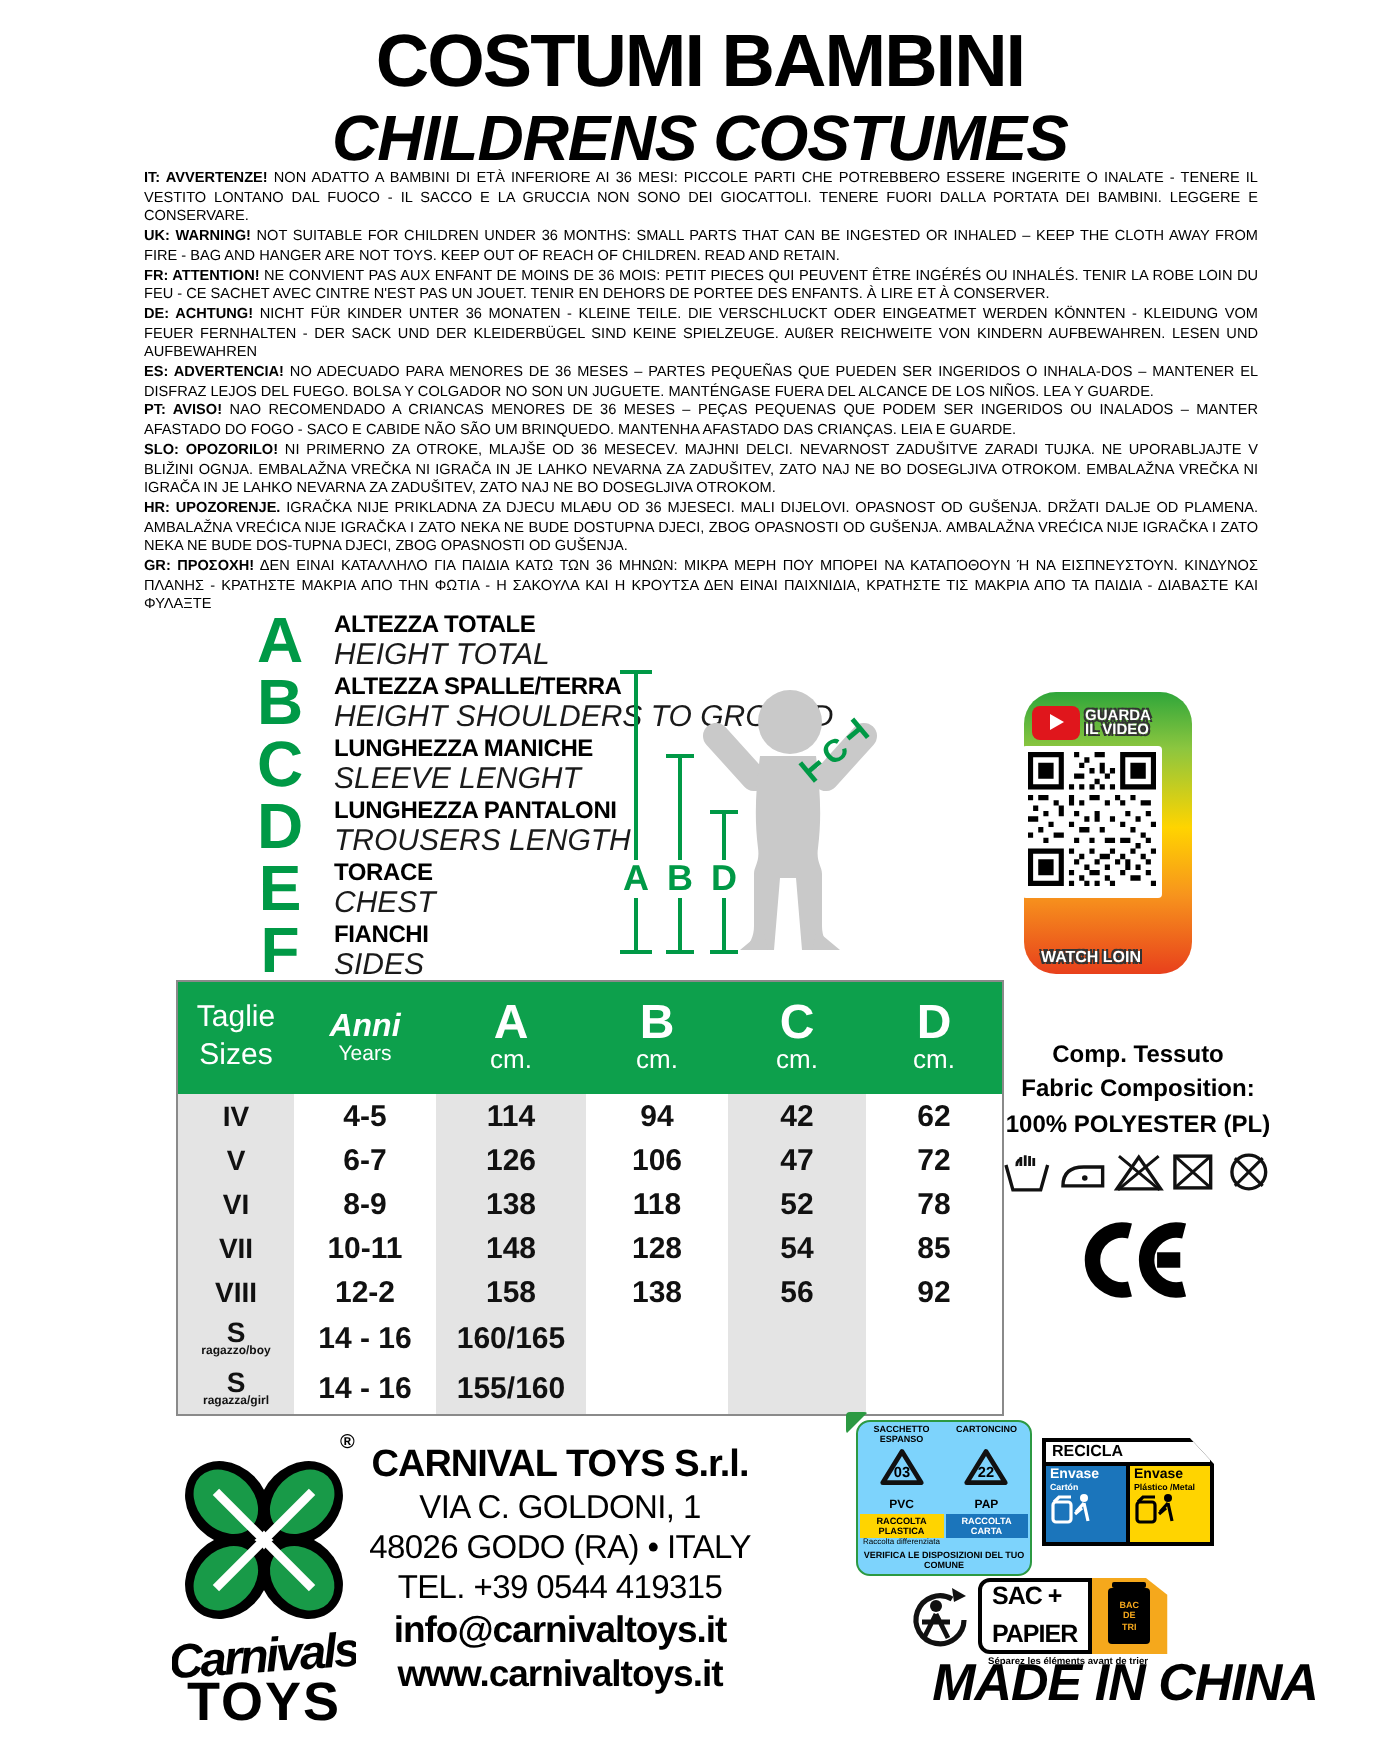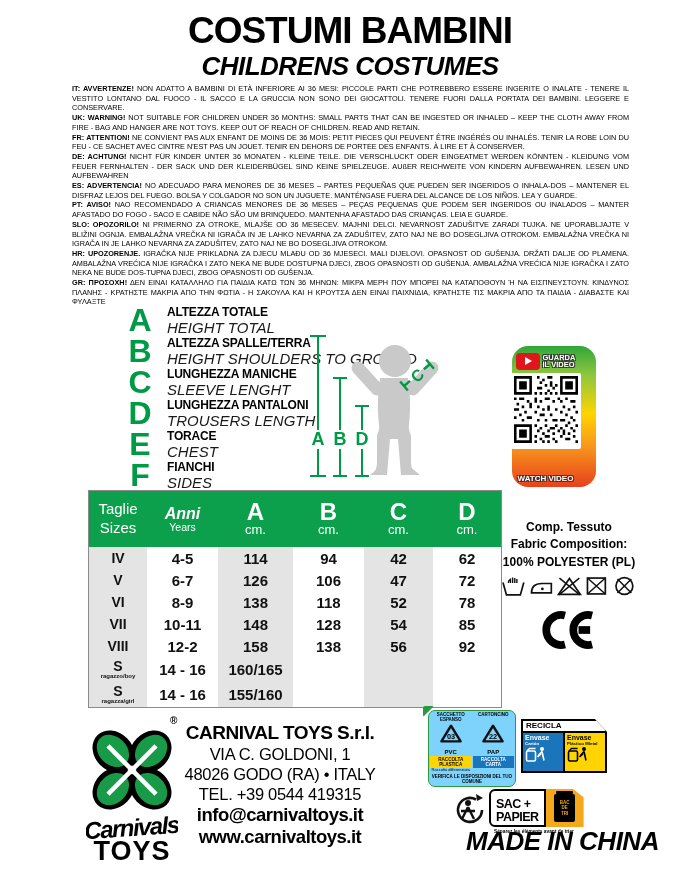--- a/index.html
+++ b/index.html
@@ -2,21 +2,21 @@
 <html><head>
 <meta charset="utf-8">
 <style>
   html,body{margin:0;padding:0;background:#fff;}
   .page{position:relative;width:696px;height:869px;background:#fff;overflow:hidden;
         font-family:"Liberation Sans",sans-serif;color:#000;}
   
   .title{position:absolute;top:10px;left:0;width:700px;text-align:center;
          font-size:37px;font-weight:bold;letter-spacing:-1px;}
   .subtitle{position:absolute;top:51px;left:0;width:700px;text-align:center;
-            font-size:26px;font-style:italic;font-weight:600;letter-spacing:-0.5px;}
+            font-size:32px;font-style:italic;font-weight:600;letter-spacing:-0.5px;}
   
   .warnings{position:absolute;left:72px;top:84px;width:557px;font-size:7.3px;
             line-height:1.33;text-align:justify;}
   .warnings p{margin:0;}
   
   .legend{position:absolute;left:122px;top:305px;height:178px;display:flex;
           flex-direction:column;justify-content:space-between;}
   .leg-row{display:flex;align-items:center;}
   .leg-letter{width:36px;text-align:center;font-size:32px;font-weight:bold;
               color:#009946;line-height:0.9;}
@@ -81,21 +81,21 @@
   .rec-head{background:#fff;color:#000;font-size:8px;font-weight:900;padding:0 0 0 3px;height:10px;line-height:10px;}
   .rec-cells{display:flex;height:38px;margin-top:2px;gap:2px;}
   .rec-cell{flex:1;padding:1px 2px;display:flex;flex-direction:column;}
   .rec-blue{background:#1b75bb;color:#fff;}
   .rec-yellow{background:#ffd400;color:#000;}
   .rec-t1{font-size:7px;font-weight:bold;line-height:1;}
   .rec-t2{font-size:4.4px;font-weight:bold;line-height:1.2;}
   .triman{position:absolute;left:453px;top:794px;}
   .sacpapier{position:absolute;left:489px;top:789px;display:flex;align-items:stretch;height:38px;}
   .sp-box{border:2.5px solid #000;border-radius:6px 0 0 6px;background:#fff;padding:1px 5px;
-          display:flex;flex-direction:column;justify-content:flex-end;}
+          display:flex;flex-direction:column;justify-content:space-between;}
   .sp-l{font-size:12.5px;font-weight:900;line-height:1.05;letter-spacing:-0.5px;}
   .sp-tag{width:38px;background:#f5a81c;clip-path:polygon(0 0,72% 0,100% 22%,100% 100%,0 100%);
           display:flex;align-items:center;justify-content:center;}
   .bin{width:21px;height:28px;background:#000;border-radius:2px;position:relative;
        display:flex;flex-direction:column;align-items:center;justify-content:center;}
   .bin::before{content:"";position:absolute;top:-3px;left:2px;width:17px;height:3px;background:#000;border-radius:1px;}
   .bin span{color:#f5a81c;font-size:4.5px;font-weight:900;line-height:1.25;}
   .separez{position:absolute;left:489px;top:829px;width:90px;text-align:center;
            font-size:4.8px;font-weight:bold;}
   .made{position:absolute;left:440px;top:826px;width:245px;text-align:center;
@@ -209,21 +209,21 @@
       <div class="qr-toplabel">
         <div>GUARDA</div>
           <div>IL VIDEO</div>
       </div>
     </div>
     <div class="qr-code">
       <svg width="64" height="67" viewBox="0 0 25 25" preserveAspectRatio="none">
         <path fill="#000" fill-rule="evenodd" d="M0 0h7v7H0z M1 1h5v5H1z M2 2h3v3H2z M18 0h7v7h-7z M19 1h5v5h-5z M20 2h3v3h-3z M0 18h7v7H0z M1 19h5v5H1z M2 20h3v3H2z M9 0h1v1H9z M11 1h1v1h-1z M13 0h2v1h-2z M10 2h1v1h-1z M12 3h1v1h-1z M14 2h1v2h-1z M16 3h1v1h-1z M9 4h2v1H9z M13 5h1v1h-1z M15 4h1v1h-1z M8 6h1v1H8z M10 6h1v1h-1z M12 6h1v1h-1z M14 6h1v1h-1z M16 6h1v1h-1z M0 8h1v1H0z M2 8h2v1H2z M5 9h1v1H5z M1 10h1v1H1z M3 11h1v1H3z M6 10h1v2H6z M0 12h2v1H0z M4 13h1v1H4z M2 14h1v1H2z M5 15h2v1H5z M0 15h1v1H0z M3 16h1v1H3z M8 8h1v2H8z M10 9h1v1h-1z M12 8h2v1h-2z M15 9h1v1h-1z M17 8h1v1h-1z M9 11h1v1H9z M11 12h1v1h-1z M13 11h1v2h-1z M16 12h1v1h-1z M8 13h1v1H8z M10 14h2v1h-2z M14 14h1v1h-1z M9 16h1v1H9z M12 16h1v1h-1z M15 16h2v1h-2z M18 9h1v1h-1z M20 8h1v1h-1z M22 9h2v1h-2z M19 11h1v1h-1z M21 12h1v1h-1z M23 11h1v1h-1z M24 13h1v1h-1z M18 13h1v1h-1z M20 14h1v1h-1z M22 15h1v1h-1z M18 16h2v1h-2z M21 17h1v1h-1z M23 16h1v1h-1z M8 18h1v1H8z M10 19h1v1h-1z M12 18h1v1h-1z M14 19h2v1h-2z M16 18h1v1h-1z M9 20h1v1H9z M11 21h1v1h-1z M13 20h1v1h-1z M15 21h1v1h-1z M17 20h1v1h-1z M8 22h1v1H8z M10 23h1v1h-1z M12 22h2v1h-2z M15 23h1v1h-1z M8 24h1v1H8z M11 24h1v1h-1z M13 24h1v1h-1z M18 19h1v1h-1z M20 18h1v1h-1z M22 19h1v1h-1z M24 18h1v1h-1z M19 20h1v2h-1z M21 21h1v1h-1z M23 20h1v1h-1z M18 22h1v1h-1z M20 23h2v1h-2z M23 22h1v1h-1z M24 24h1v1h-1z M16 24h1v1h-1z"></path>
       </svg>
     </div>
-    <div class="qr-watch">WATCH VIDEO</div>
+    <div class="qr-watch">WATCH LOIN</div>
   </div>
 
   <div class="size-table">
     <div class="t-head">
       <div class="th1">
           <div>Taglie</div>
           <div>Sizes</div>
         </div>
       <div>
           <div class="th-anni">Anni</div>

